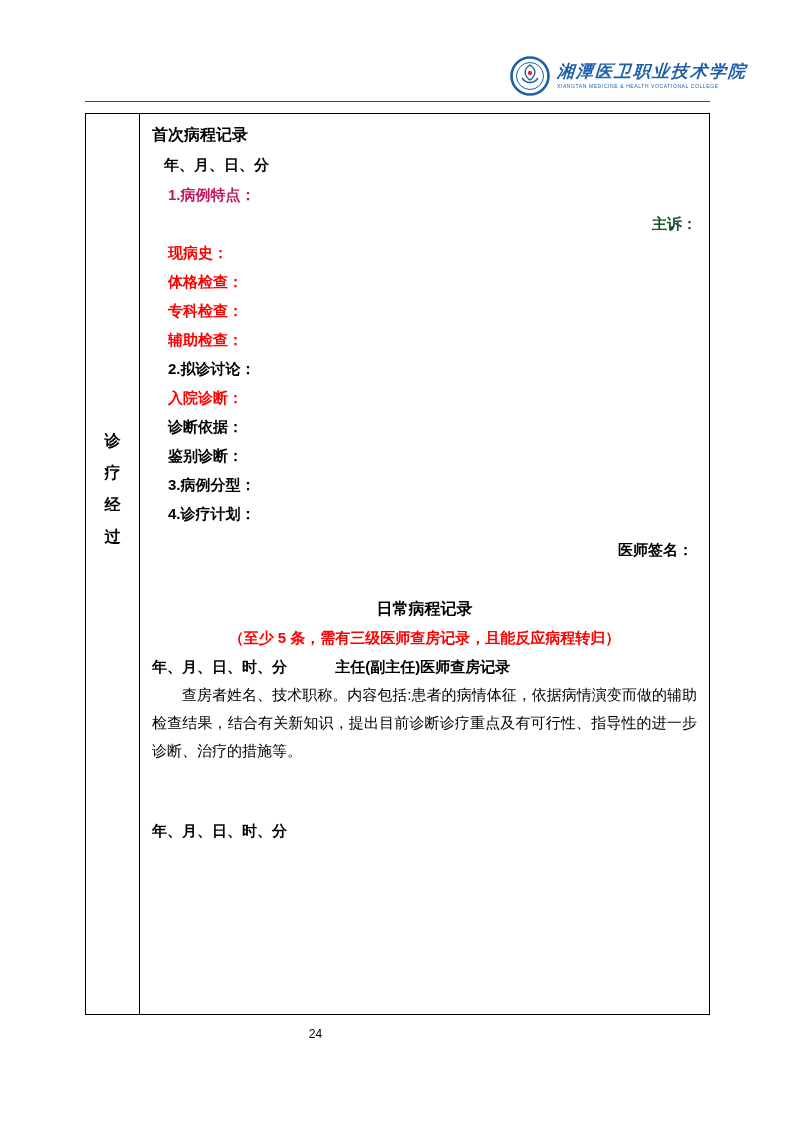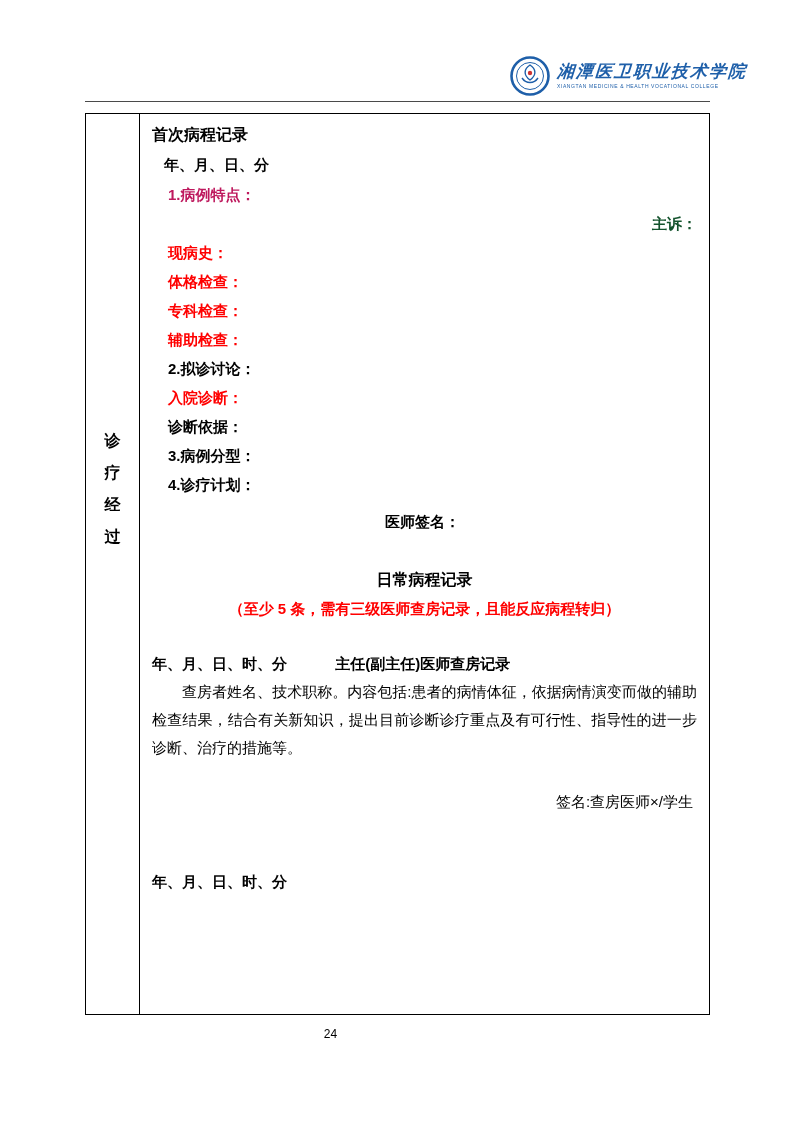--- a/index.html
+++ b/index.html
@@ -47,38 +47,38 @@
     margin-top:-150px;
   }
   .main-col {
     flex:1 1 auto; padding:6px 12px 0 12px; font-size:15px; line-height:29px;
     overflow:hidden;
   }
 
   .record-title { text-align:left; font-weight:bold; font-size:16px; line-height:30px; }
   .date-line { font-weight:bold; line-height:30px;margin-left:12px; }
   .item-line { margin-left:16px; font-weight:bold; line-height:29px; }
-  .sign-right { text-align:center; font-weight:bold; margin-top:8px; padding-right:4px; }
+  .sign-right { text-align:right; font-weight:bold; margin-top:8px; padding-right:4px;font-family:Liberation Serif, serif; }
 
   .daily-title { text-align:center; font-weight:bold; font-size:16px; line-height:29px; margin-top:29px; }
   .daily-note { text-align:center; font-weight:bold; font-size:15px; line-height:29px; }
 
-  .entry-date-line { font-weight:bold; line-height:29px; margin-top:26px; }
+  .entry-date-line { font-weight:bold; line-height:29px; }
   .entry-heading { display:inline-block; margin-left:44px; font-weight:bold; }
   .entry-body {
     font-weight:normal; line-height:28px; text-indent:2em;
     text-align:justify;
   }
   .entry-sign { text-align:right; font-weight:normal; line-height:28px; margin-top:26px; padding-right:4px; }
   .entry2-date { font-weight:bold; line-height:28px; margin-top:52px; }
   .entry2-body { font-weight:normal; line-height:30px; text-indent:2em; text-align:justify; margin-top:2px; }
 
   
   .page-number {
-    position:absolute; top:1027px; left:15px; width:631px;
+    position:absolute; top:1027px; left:0; width:631px;
     text-align:center; font-size:12px; color:#000;
   }
 </style>
 </head>
 <body>
 
 <div class="page">
 
   <div class="header">
     <div class="logo-emblem">
@@ -115,34 +115,34 @@
 
       <div class="item-line" style="color: #be185d;">1.病例特点：</div>
       <div class="item-line" style="color: #14532d; text-align: right;">主诉：</div>
       <div class="item-line" style="color: rgb(255, 0, 0);">现病史：</div>
       <div class="item-line" style="color: rgb(255, 0, 0);">体格检查：</div>
       <div class="item-line" style="color: rgb(255, 0, 0);">专科检查：</div>
       <div class="item-line" style="color: rgb(255, 0, 0);">辅助检查：</div>
       <div class="item-line" style="color: rgb(0, 0, 0);">2.拟诊讨论：</div>
       <div class="item-line" style="color: rgb(255, 0, 0);">入院诊断：</div>
       <div class="item-line" style="color: rgb(0, 0, 0);">诊断依据：</div>
+      <div class="item-line" style="color: rgb(0, 0, 0);">鉴别诊断：</div>
       <div class="item-line" style="color: rgb(0, 0, 0);">3.病例分型：</div>
       <div class="item-line" style="color: rgb(0, 0, 0);">4.诊疗计划：</div>
 
       <div class="sign-right">医师签名：</div>
 
       <div class="daily-title">日常病程记录</div>
       <div class="daily-note" style="color: rgb(255, 0, 0);">（至少 5 条，需有三级医师查房记录，且能反应病程转归）</div>
 
       <div class="entry-date-line">
         <span>年、月、日、时、分</span>
         <span class="entry-heading">主任(副主任)医师查房记录</span>
       </div>
       <div class="entry-body">查房者姓名、技术职称。内容包括:患者的病情体征，依据病情演变而做的辅助检查结果，结合有关新知识，提出目前诊断诊疗重点及有可行性、指导性的进一步诊断、治疗的措施等。</div>
-      <div class="entry-sign">签名:查房医师×/学生</div>
 
       <div class="entry2-date">年、月、日、时、分</div>
 
     </div>
   </div>
 
   <div class="page-number">24</div>
 
 </div>
 

